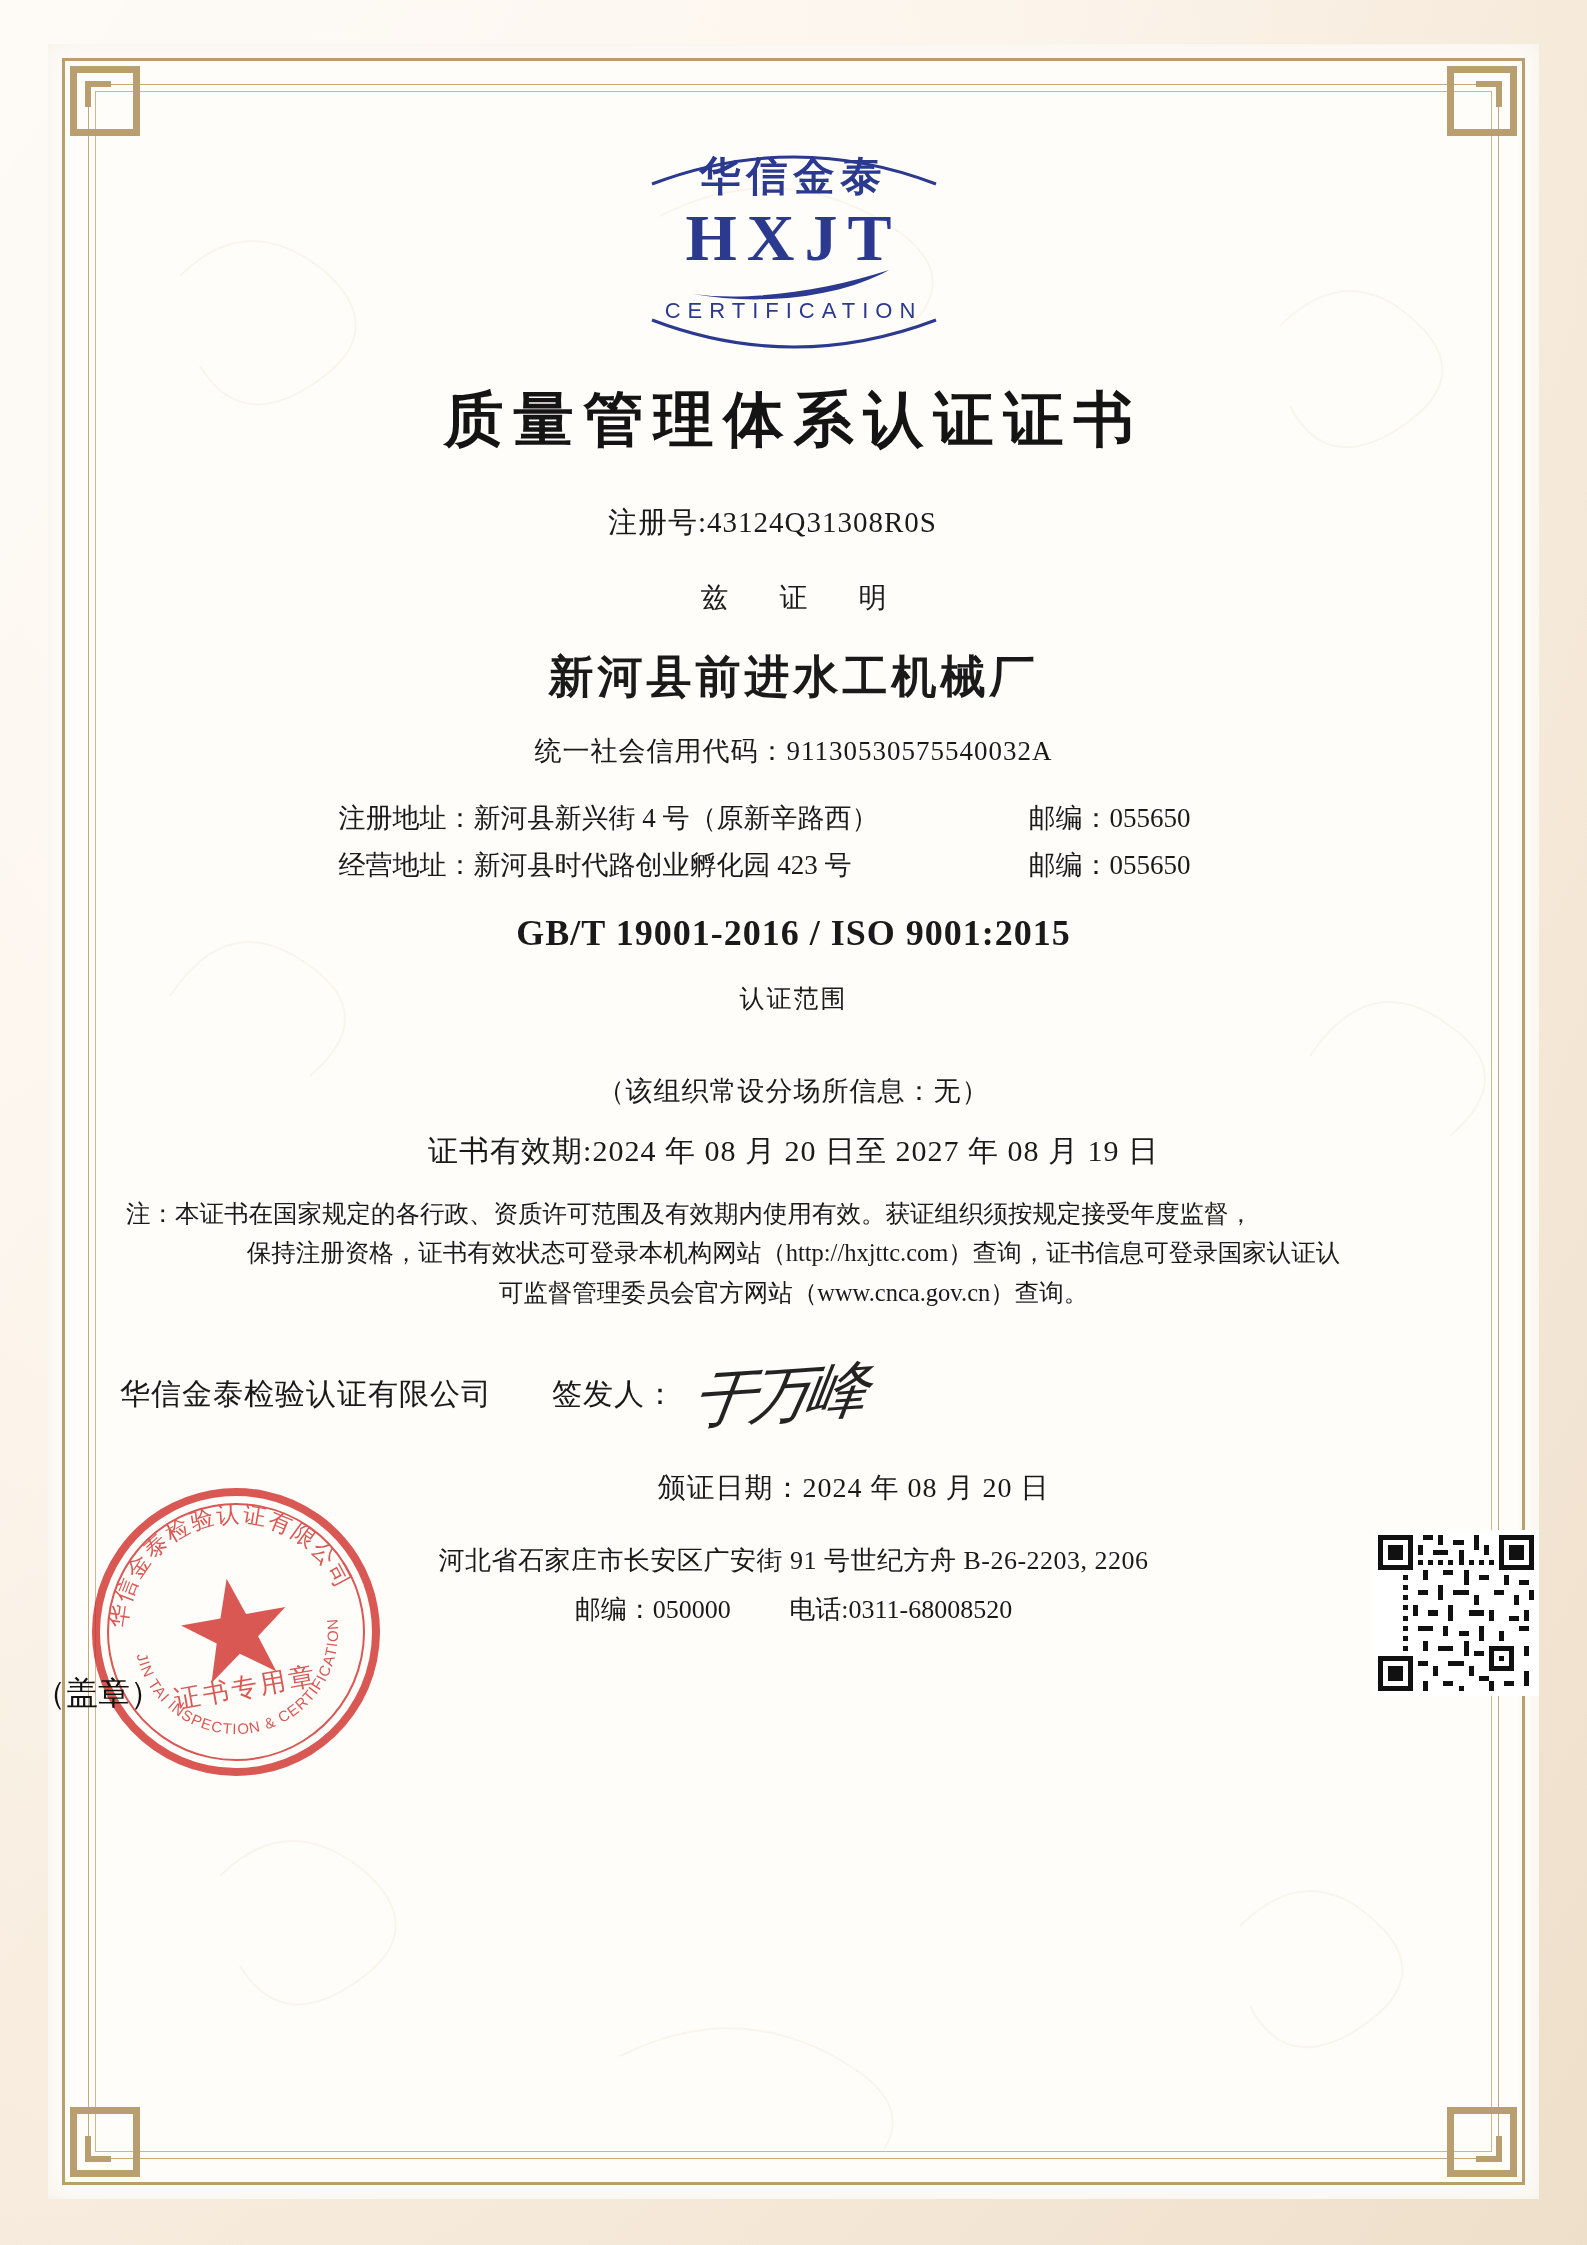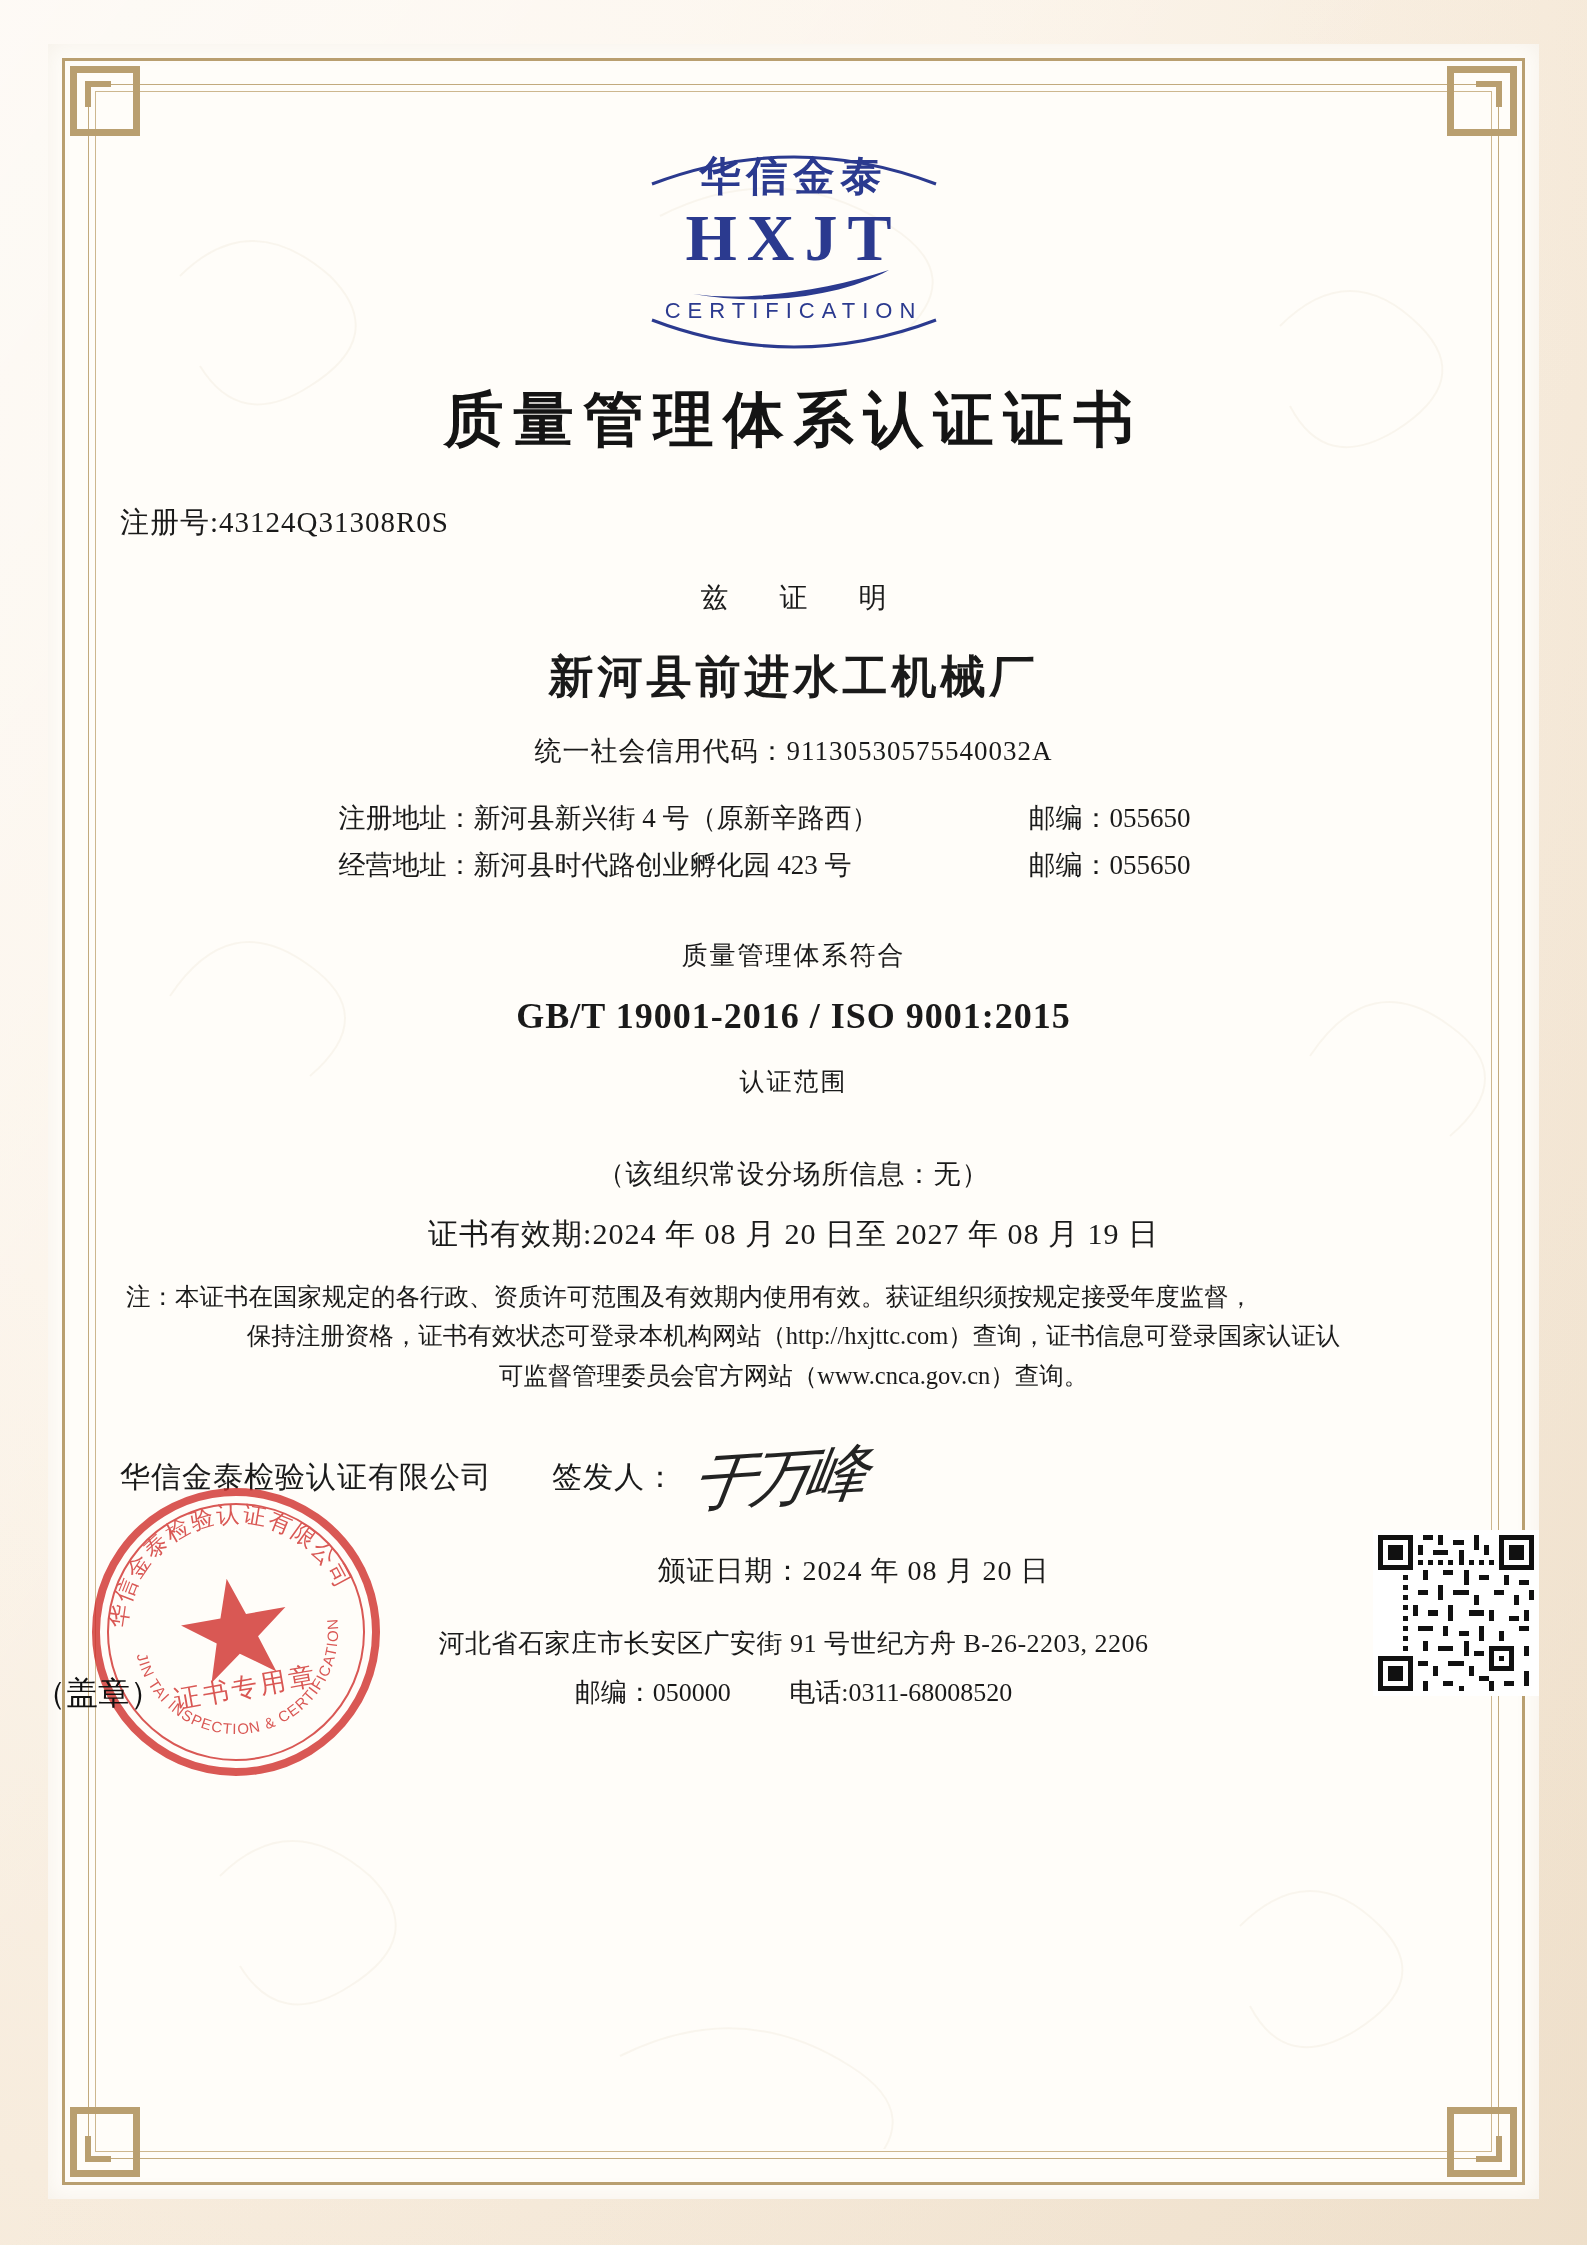--- a/index.html
+++ b/index.html
@@ -147,21 +147,21 @@
     margin-top: 30px;
     font-family: "Liberation Serif", "DejaVu Serif", serif;
     font-weight: bold;
     font-size: 60px;
     letter-spacing: 10px;
     color: #141414;
   }
 
   .reg-no {
     margin-top: 42px;
-    text-align: left;
+    text-align: center;
     padding-right: 42px;
     font-size: 29px;
     letter-spacing: 1px;
   }
 
   .hereby {
     margin-top: 36px;
     font-size: 28px;
     letter-spacing: 22px;
     padding-left: 22px;
@@ -380,21 +380,20 @@
       <div class="addr-row">
         <div class="addr-left">
           <span>经营地址：</span><span>新河县时代路创业孵化园 423 号</span>
         </div>
         <div class="addr-right">
           <span>邮编：</span><span>055650</span>
         </div>
       </div>
     </div>
 
-    <div class="conform-label">质量管理体系符合</div>
     <div class="standard">GB/T 19001-2016 / ISO 9001:2015</div>
 
     <div class="scope-label">认证范围</div>
 
     <div class="branch-note">（该组织常设分场所信息：无）</div>
     <div class="validity">证书有效期:2024 年 08 月 20 日至 2027 年 08 月 19 日</div>
 
     <div class="note">
       <span class="ln">注：本证书在国家规定的各行政、资质许可范围及有效期内使用有效。获证组织须按规定接受年度监督，</span>
       <span class="ln c2">保持注册资格，证书有效状态可登录本机构网站（http://hxjttc.com）查询，证书信息可登录国家认证认</span>

